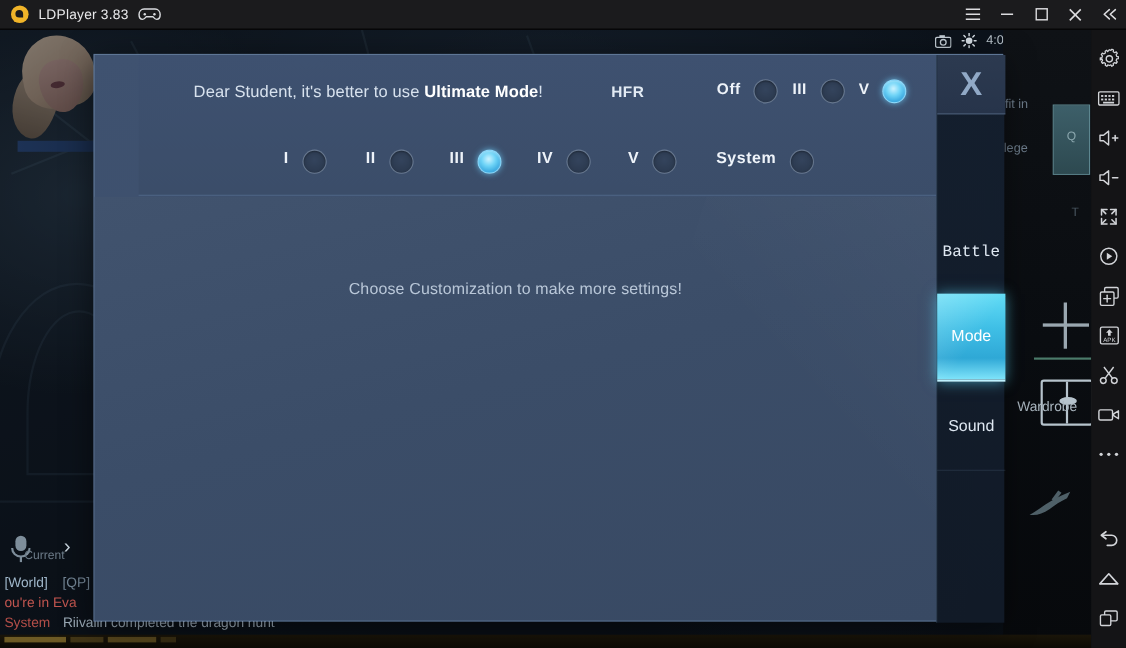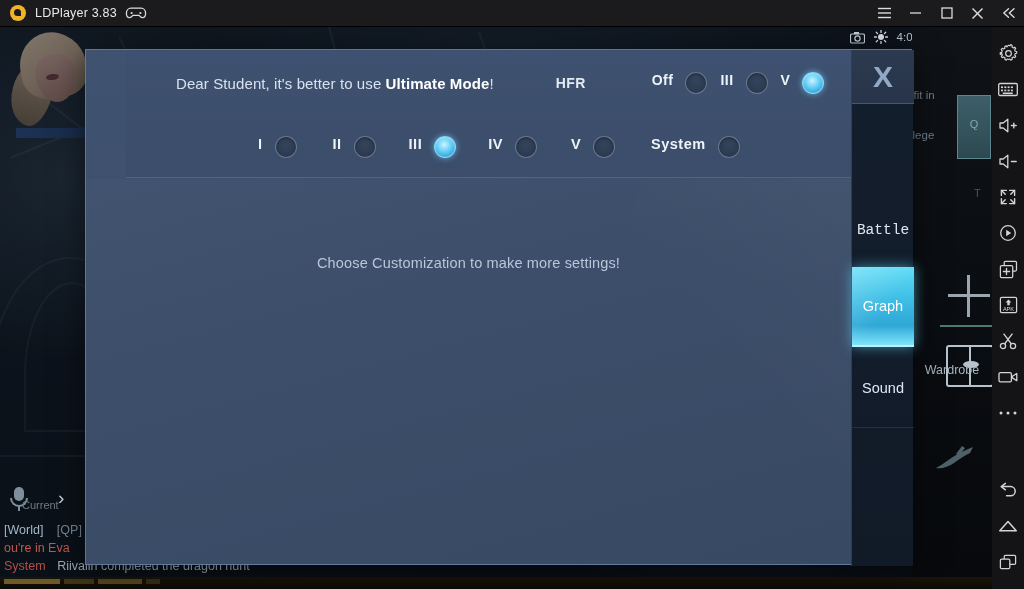--- a/index.html
+++ b/index.html
@@ -427,21 +427,21 @@
     <div class="dlg-body">
       <div class="bodymsg">Choose Customization to make more settings!</div>
     </div>
 
     <div class="tabs">
       <div class="closebtn">X</div>
       <div class="tab" style="top:140px;font-family:Liberation Mono, monospace;">
           <span>Battle</span>
         </div>
       <div class="tab sel" style="top:217px;">
-          <span>Graph</span>
+          <span>Mode</span>
         </div>
       <div class="tab" style="top:298px;">
           <span>Sound</span>
         </div>
       <div class="tab" style="top:379px;border-bottom:none;"></div>
     </div>
   </div>
 
   <div class="titlebar">
     <div class="tb-logo"></div>

